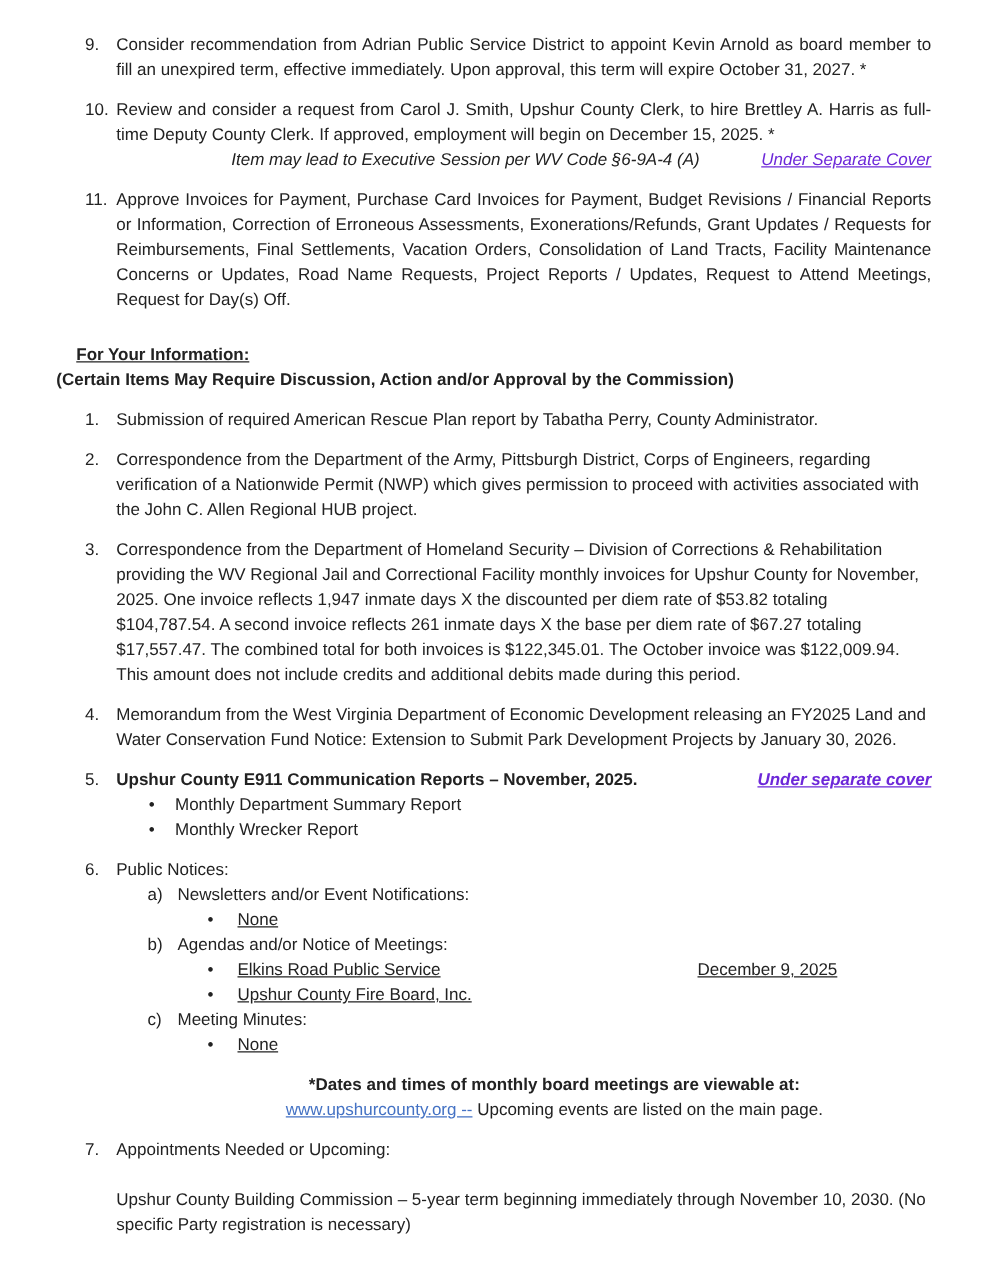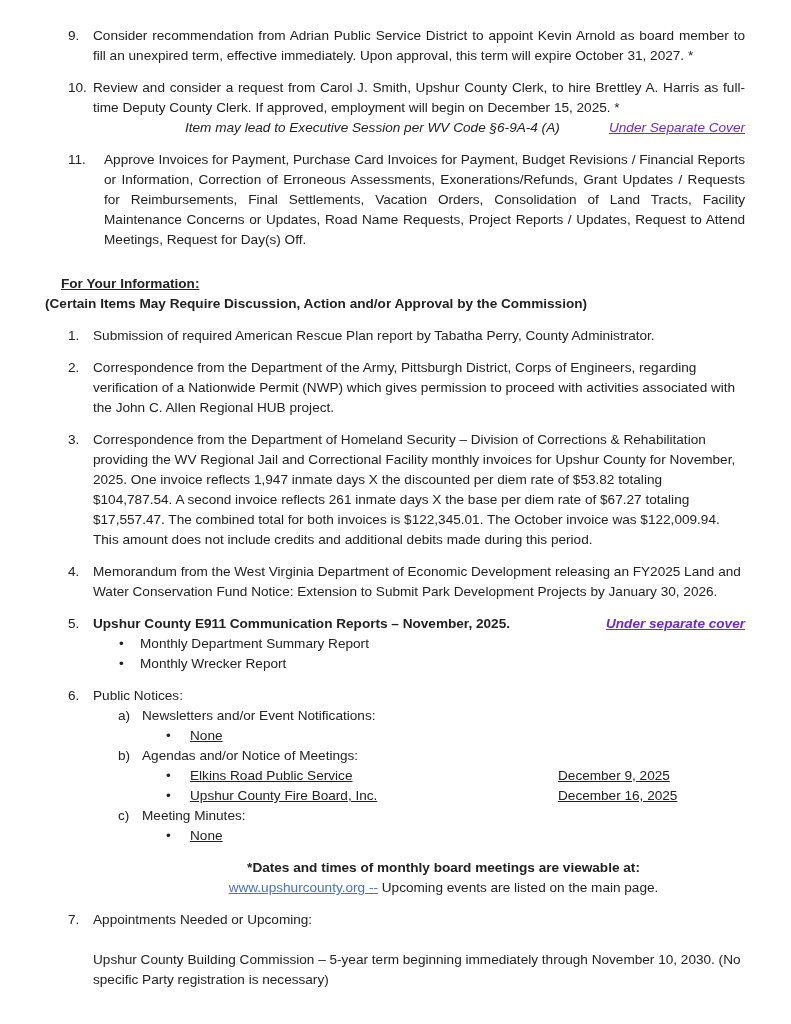--- a/index.html
+++ b/index.html
@@ -20,21 +20,21 @@
   .justify { text-align: justify; }
 
   .note-row { display: flex; justify-content: space-between; padding-left: 92px; }
   .italic-note { font-style: italic; }
   a.doclink {
     color: #6d28d9; text-decoration: underline; cursor: pointer;
     font-style: italic; white-space: nowrap;
   }
   a.plainlink { color: #4472C4; text-decoration: underline; cursor: pointer; font-style: normal; }
 
-  .gap-lg { margin-bottom: 24px !important; gap: 11px; }
+  .gap-lg { margin-bottom: 24px !important; }
 
   .fyi-heading { font-weight: bold; text-decoration: underline; padding-left: 16px; }
   .fyi-subheading { font-weight: bold; margin-bottom: 12px; }
 
   .item5-head { display: flex; justify-content: space-between; font-weight: bold; }
 
   
   .bullet1 { position: relative; padding-left: 47px; }
   .bullet1::before { content: "\2022"; position: absolute; left: 26px; }
 
@@ -131,21 +131,20 @@
       <div class="subrow">
         <span class="sublabel">b)</span>
         <span class="subtxt">Agendas and/or Notice of Meetings:</span>
       </div>
       <div class="bullet2">
         <span class="btxt">Elkins Road Public Service</span>
         <span class="bdate">December 9, 2025</span>
       </div>
       <div class="bullet2">
         <span class="btxt">Upshur County Fire Board, Inc.</span>
-        <span class="bdate">December 16, 2025</span>
       </div>
 
       <div class="subrow">
         <span class="sublabel">c)</span>
         <span class="subtxt">Meeting Minutes:</span>
       </div>
       <div class="bullet2">
         <span class="btxt">None</span>
       </div>
 

